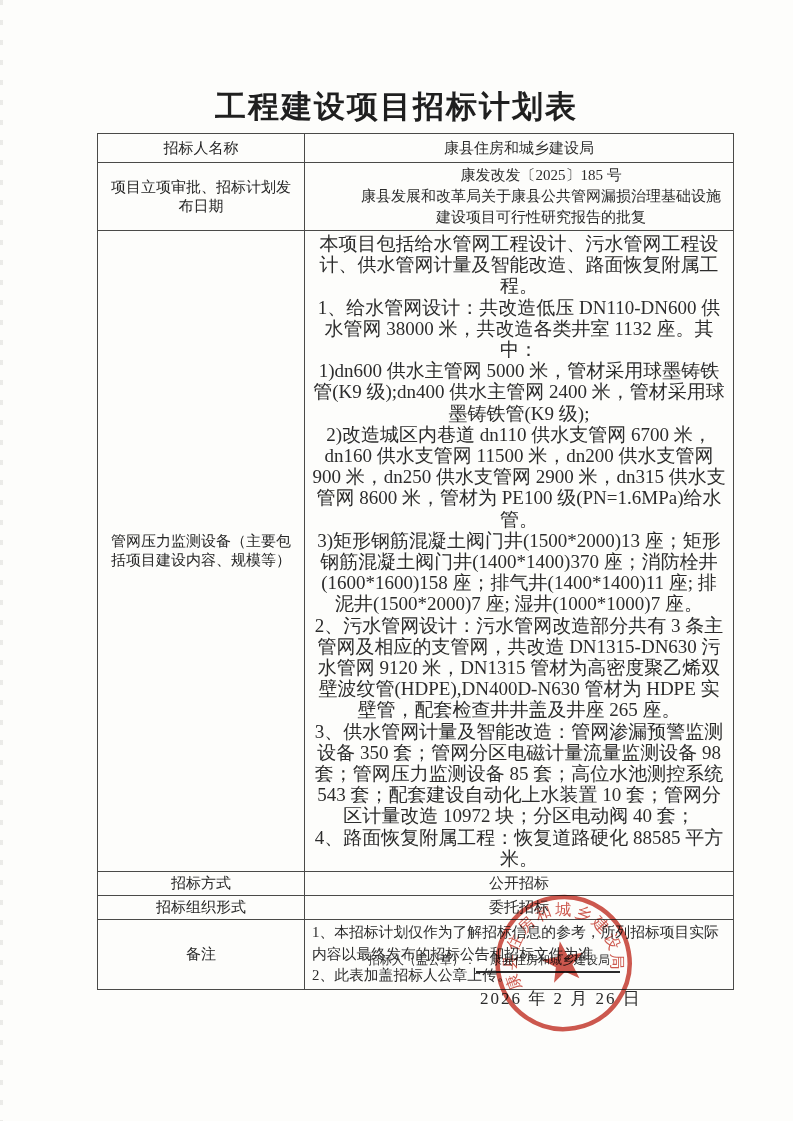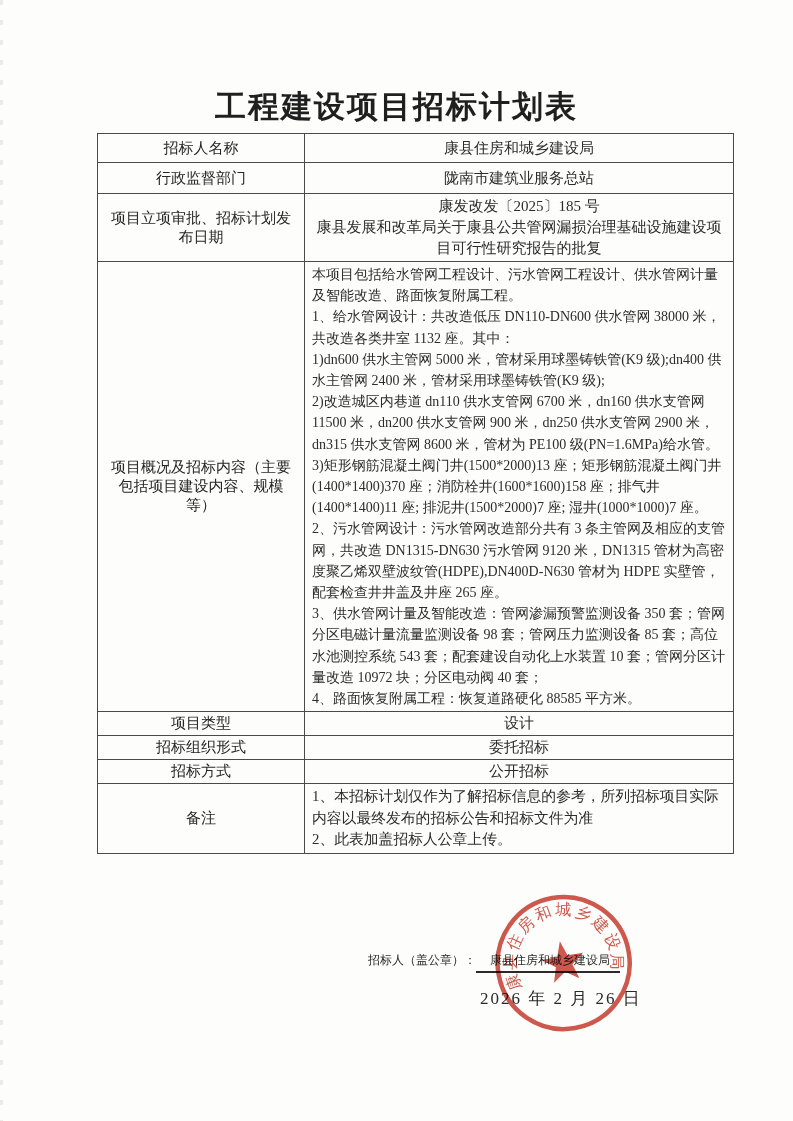--- a/index.html
+++ b/index.html
@@ -31,22 +31,22 @@
   }
   td.lbl{width:192px;text-align:center;color:#262626;}
   td.val{width:414px;text-align:center;}
   td.val-left{width:414px;text-align:left;vertical-align:top;}
   tr.h28 td{height:24px;}
   tr.h30 td{height:26px;}
   tr.h64 td{height:60px;}
   tr.hbig td{height:436px;}
   tr.hsm td{height:19px;}
   tr.hrem td{height:56px;}
-  .approval-line{line-height:21px;text-align:center;}
-  .overview p{margin:0;line-height:21.2px;font-size:14px;text-align:left;}
+  .approval-line{line-height:21px;text-align:center;margin-left:44px;}
+  .overview p{margin:0;line-height:21.2px;font-size:19px;text-align:center;}
   .remark p{margin:0;line-height:21.5px;font-size:14.8px;}
   .sign-row{
     position:absolute;top:952px;left:368px;font-size:12px;color:#2a2a2a;white-space:nowrap;
   }
   .sign-name{
     display:inline-block;border-bottom:2px solid #2b2b2b;padding:0 10px 2px 14px;
   }
   .sign-date{
     position:absolute;top:987px;left:480px;font-size:17px;letter-spacing:2px;color:#2a2a2a;
   }
@@ -62,55 +62,47 @@
 <div class="scan-edge"></div>
 
 <div class="doc-title">工程建设项目招标计划表</div>
 
 <table class="doc-table">
   <tbody>
       <tr class="h28">
     <td class="lbl">招标人名称</td>
     <td class="val">康县住房和城乡建设局</td>
   </tr>
-  <tr class="h30">
-    <td class="lbl">行政监督部门</td>
-    <td class="val">陇南市建筑业服务总站</td>
-  </tr>
   <tr class="h64">
     <td class="lbl">项目立项审批、招标计划发布日期</td>
     <td class="val">
       <div class="approval-line">康发改发〔2025〕185 号</div>
       <div class="approval-line">康县发展和改革局关于康县公共管网漏损治理基础设施建设项目可行性研究报告的批复</div>
     </td>
   </tr>
   <tr class="hbig">
-    <td class="lbl">项目概况及招标内容（主要包括项目建设内容、规模等）</td>
+    <td class="lbl">管网压力监测设备（主要包括项目建设内容、规模等）</td>
     <td class="val-left overview">
       <p>本项目包括给水管网工程设计、污水管网工程设计、供水管网计量及智能改造、路面恢复附属工程。</p>
       <p>1、给水管网设计：共改造低压 DN110-DN600 供水管网 38000 米，共改造各类井室 1132 座。其中：</p>
       <p>1)dn600 供水主管网 5000 米，管材采用球墨铸铁管(K9 级);dn400 供水主管网 2400 米，管材采用球墨铸铁管(K9 级);</p>
       <p>2)改造城区内巷道 dn110 供水支管网 6700 米，dn160 供水支管网 11500 米，dn200 供水支管网 900 米，dn250 供水支管网 2900 米，dn315 供水支管网 8600 米，管材为 PE100 级(PN=1.6MPa)给水管。</p>
       <p>3)矩形钢筋混凝土阀门井(1500*2000)13 座；矩形钢筋混凝土阀门井(1400*1400)370 座；消防栓井(1600*1600)158 座；排气井(1400*1400)11 座; 排泥井(1500*2000)7 座; 湿井(1000*1000)7 座。</p>
       <p>2、污水管网设计：污水管网改造部分共有 3 条主管网及相应的支管网，共改造 DN1315-DN630 污水管网 9120 米，DN1315 管材为高密度聚乙烯双壁波纹管(HDPE),DN400D-N630 管材为 HDPE 实壁管，配套检查井井盖及井座 265 座。</p>
       <p>3、供水管网计量及智能改造：管网渗漏预警监测设备 350 套；管网分区电磁计量流量监测设备 98 套；管网压力监测设备 85 套；高位水池测控系统 543 套；配套建设自动化上水装置 10 套；管网分区计量改造 10972 块；分区电动阀 40 套；</p>
       <p>4、路面恢复附属工程：恢复道路硬化 88585 平方米。</p>
     </td>
   </tr>
   <tr class="hsm">
-    <td class="lbl">项目类型</td>
-    <td class="val">设计</td>
+    <td class="lbl">招标方式</td>
+    <td class="val">公开招标</td>
   </tr>
   <tr class="hsm">
     <td class="lbl">招标组织形式</td>
     <td class="val">委托招标</td>
-  </tr>
-  <tr class="hsm">
-    <td class="lbl">招标方式</td>
-    <td class="val">公开招标</td>
   </tr>
   <tr class="hrem">
     <td class="lbl">备注</td>
     <td class="val-left remark">
       <p>1、本招标计划仅作为了解招标信息的参考，所列招标项目实际内容以最终发布的招标公告和招标文件为准</p>
       <p>2、此表加盖招标人公章上传。</p>
     </td>
   </tr>
 </tbody>
   </table>

